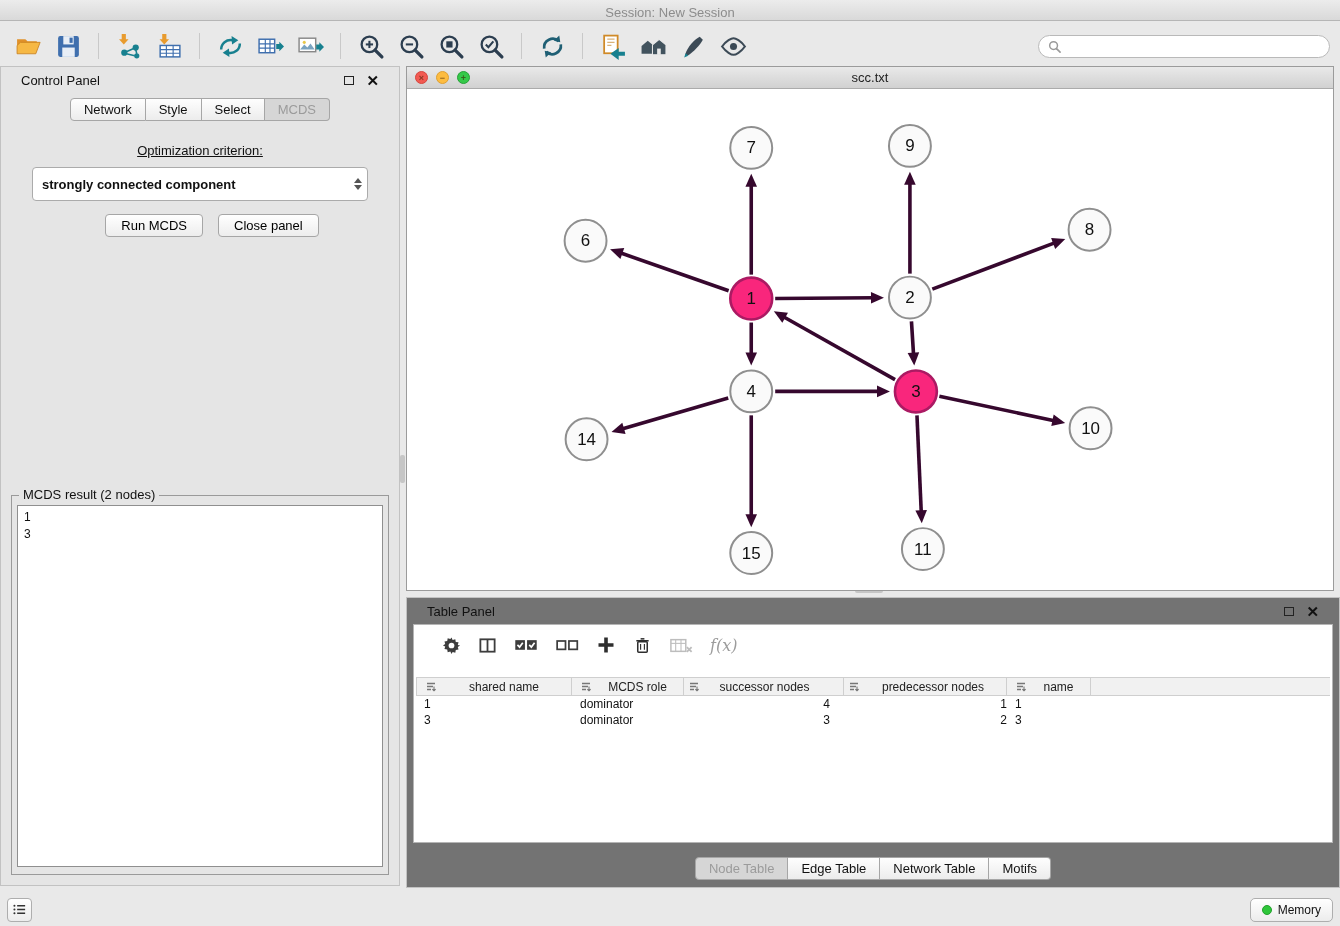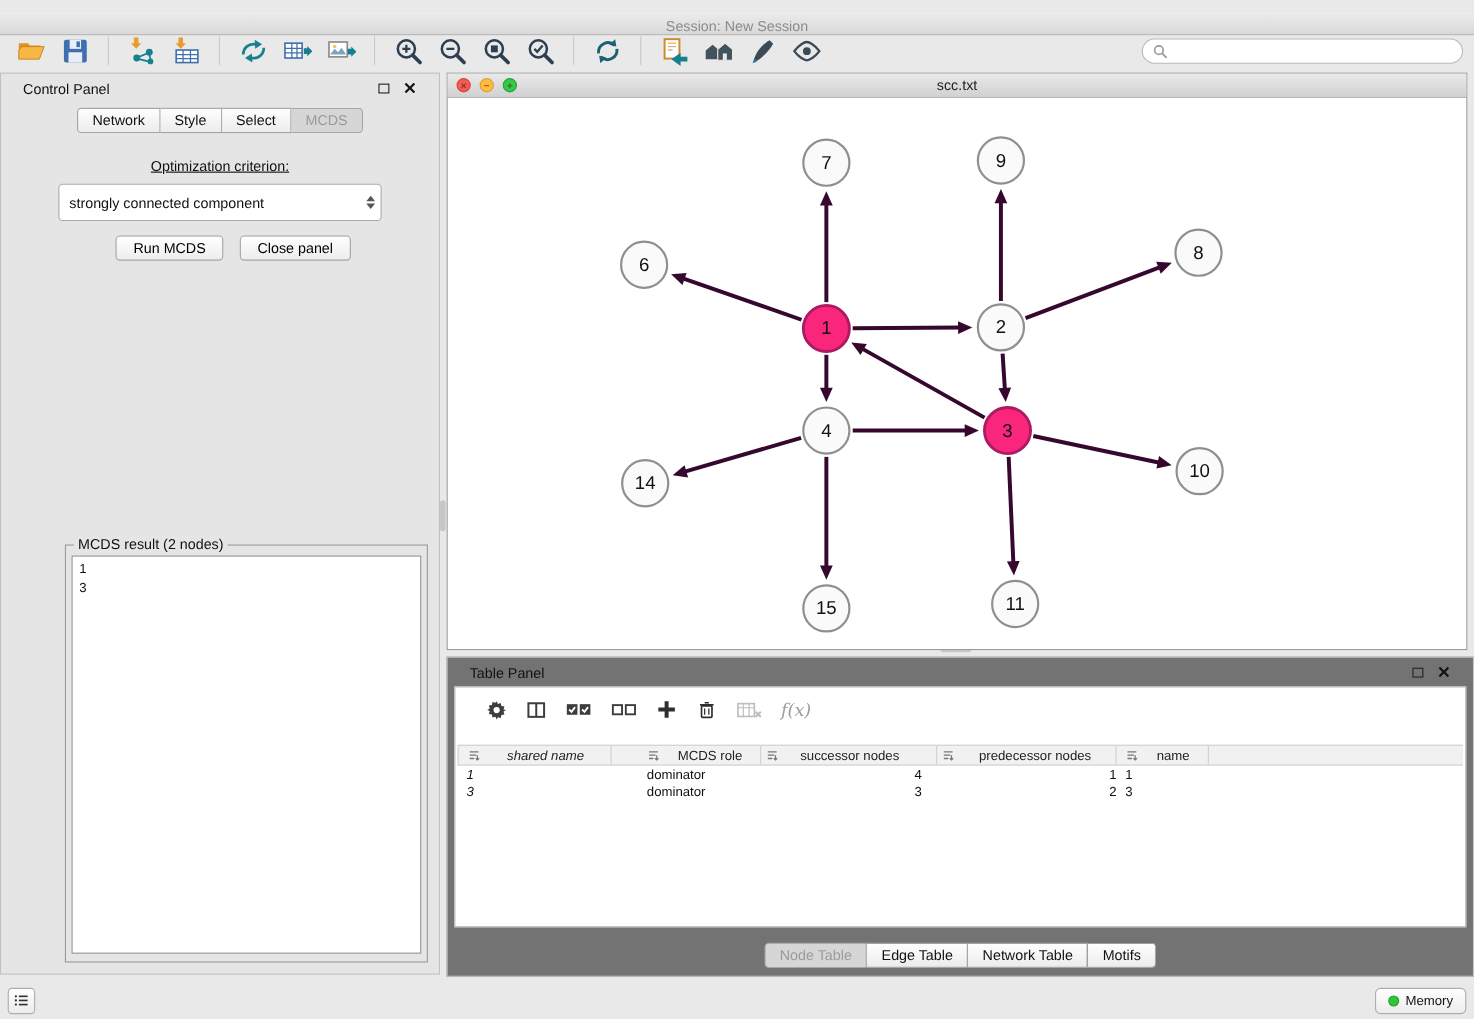--- a/index.html
+++ b/index.html
@@ -9,21 +9,21 @@
     background: #e9e9e9;
     font-family: "Liberation Sans", sans-serif;
     overflow: hidden;
     color: #111;
   }
   
   .titlebar {
     position:absolute; left:0; top:0; right:0; height:21px;
     background: linear-gradient(#ececec,#d9d9d9);
     border-bottom:1px solid #b6b6b6;
-    text-align:center; line-height:25px; font-size:13px; color:#8c8c8c;margin-top:11px;
+    text-align:center; line-height:25px; font-size:13px; color:#8c8c8c;
   }
   
   .toolbar {
     position:absolute; left:0; top:26px; right:0; height:40px;
     display:flex; align-items:center; padding:0 10px; gap:4px;
   }
   .tb-btn { width:36px; height:32px; display:flex; align-items:center; justify-content:center; border-radius:4px; cursor:default; }
   .tb-btn svg { width:27px; height:27px; }
   .tb-sep { width:1px; height:26px; background:#c9c9c9; margin:0 8px; }
   .search-box {
@@ -47,36 +47,35 @@
   .tab:last-child { border-radius:0 4px 4px 0; }
   .tab.selected { background:#d6d6d6; color:#9b9b9b; }
   
   .control-panel {
     position:absolute; left:0; top:66px; width:400px; height:820px;
     background:#e5e5e5; border:1px solid #c2c2c2;
   }
   .cp-tabs { margin-top:5px; }
   .opt-label { text-align:center; font-size:13px; margin-top:22px;text-decoration:underline; }
   .dropdown {
-    position:relative; margin:9px 52px 0; height:23px; background:#fff;
+    position:relative; margin:9px 31px 0; height:23px; background:#fff;
     border:1px solid #ababab; border-radius:4px;
-    display:flex; align-items:center; padding:16px 9px; font-size:13px;
+    display:flex; align-items:center; padding:16px 9px; font-size:13px;font-weight:bold;
   }
   .stepper { position:absolute; right:5px; top:0; bottom:0; display:flex; flex-direction:column; justify-content:center; gap:2px; }
   .tri-up { width:0; height:0; border:4px solid transparent; border-bottom:5px solid #555; }
   .tri-down { width:0; height:0; border:4px solid transparent; border-top:5px solid #555; }
   .cp-buttons { display:flex; justify-content:center; gap:15px; margin-top:13px;margin-left:24px; }
   .btn {
     font-size:13px; padding:3px 15px; background:linear-gradient(#ffffff,#ededed);
     border:1px solid #a6a6a6; border-radius:4px; cursor:default;
   }
   .result-fieldset {
     position:absolute; left:10px; right:10px; top:428px; bottom:10px;
     border:1px solid #9a9a9a;
-    margin-left:48px;
   }
   .result-legend {
     position:absolute; top:-9px; left:7px; background:#e5e5e5;
     padding:0 4px; font-size:13px;
   }
   .result-box {
     position:absolute; left:5px; right:5px; top:9px; bottom:7px;
     background:#fff; border:1px solid #8f8f8f;
     font-size:12px; padding:3px 6px; line-height:17px;
   }
@@ -112,22 +111,22 @@
   .tp-toolbar { height:40px; display:flex; align-items:center; gap:17px; padding:0 28px; }
   .tp-toolbar svg { display:block; }
   .fx { font-family:"DejaVu Serif", serif; font-style:italic; font-size:16px; color:#9c9c9c; }
   .tp-table { margin:12px 2px 0; font-size:12px; }
   .t-head { display:flex; background:#f1f1f1; border-top:1px solid #cfcfcf; border-bottom:1px solid #cfcfcf; height:19px; }
   .t-hcell { display:flex; align-items:center; border-right:1px solid #cfcfcf; position:relative; padding-left:4px; }
   .t-hcell:first-child { border-left:1px solid #cfcfcf; }
   .t-hcell .h-label { flex:1; text-align:center; font-size:12px; color:#222; }
   .t-row { display:flex; height:16px; align-items:center; }
   .t-cell { overflow:hidden; white-space:nowrap; }
-  .c0 { width:140px; padding-left:8px;font-style:italic; }
-  .c1 { width:112px; padding-left:8px;margin-left:24px; }
+  .c0 { width:156px; padding-left:8px; }
+  .c1 { width:112px; padding-left:8px; }
   .c2 { width:160px; text-align:right; padding-right:14px; }
   .c3 { width:163px; text-align:right; }
   .c4 { width:84px; padding-left:8px; }
   .tp-tabs { position:absolute; left:0; right:0; bottom:7px; }
   
   .statusbar { position:absolute; left:0; right:0; top:893px; height:33px; display:flex; align-items:center; padding:0 7px; }
   .list-btn {
     width:25px; height:24px; border:1px solid #aeaeae; border-radius:4px;
     background:linear-gradient(#fff,#ececec); display:flex; align-items:center; justify-content:center;
   }

